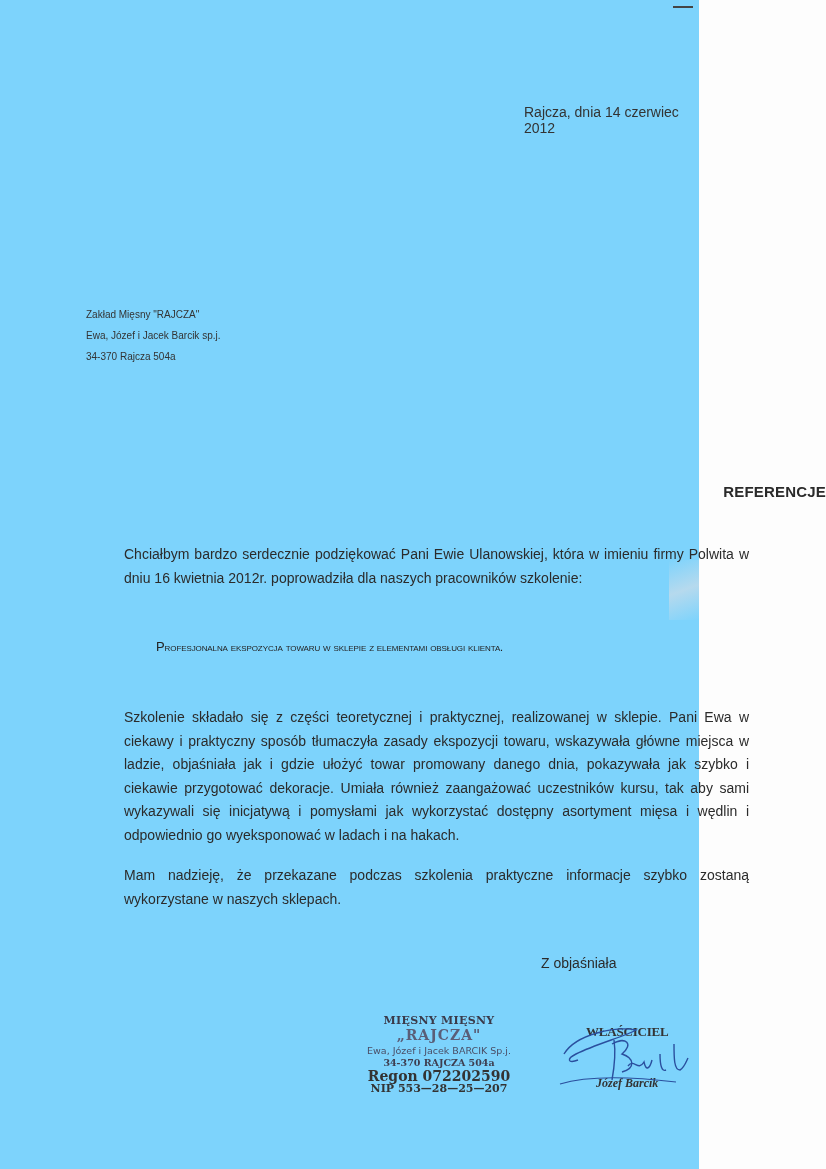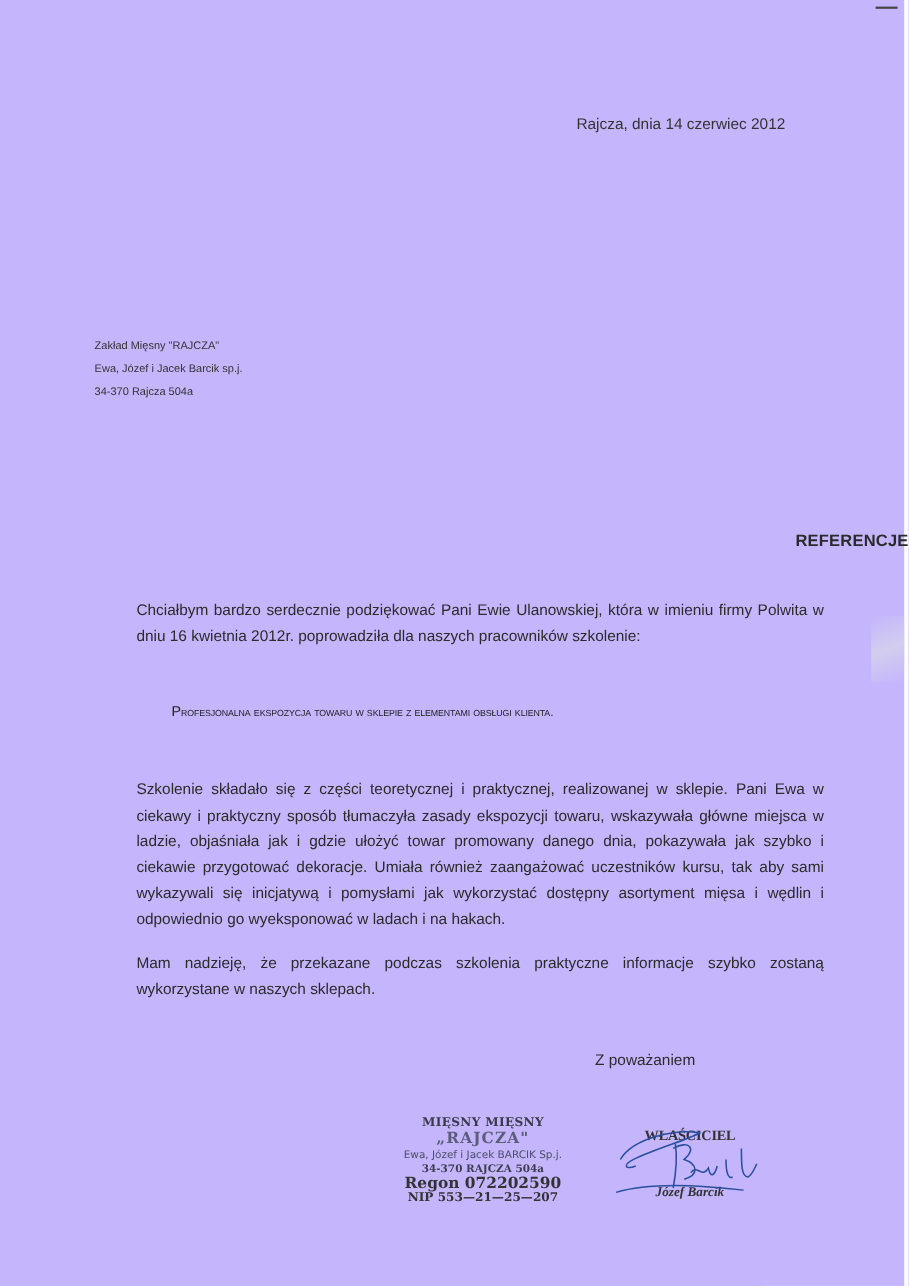--- a/index.html
+++ b/index.html
@@ -1,20 +1,20 @@
 <!DOCTYPE html>
 <html><head>
 <meta charset="utf-8">
 <style>
   html, body { margin:0; padding:0; }
   body {
     width:826px; height:1169px; background:#fdfdfd; position:relative; overflow:hidden;
     font-family:"Liberation Sans", "DejaVu Sans", sans-serif; color:#2a2a2a;
   }
-  .page { position:absolute; left:0; top:0; width:822px; height:1169px; background:#c4b5fd; }
+  .page { position:absolute; left:0; top:0; width:699px; height:1169px; background:#7dd3fc; }
   .scan-edge { position:absolute; right:6px; top:6px; width:20px; height:2px; background:#444; }
   .scan-fold { position:absolute; right:0; top:560px; width:30px; height:60px;
     background:linear-gradient(160deg, rgba(230,232,236,0) 0%, rgba(220,222,228,0.6) 50%, rgba(240,242,245,0) 100%); }
   .date { position:absolute; left:524px; top:104px; font-size:14px; color:#333; }
   .logo { position:absolute; left:78px; top:158px; width:136px; height:104px; }
   .company { position:absolute; left:86px; top:304px; font-size:10px; line-height:21px; color:#333; }
   .title { position:absolute; left:0; width:826px; top:483px; text-align:right; font-weight:bold; font-size:15px; color:#2a2a2a; letter-spacing:0.2px; }
   .para { position:absolute; left:80px; width:625px; font-size:14px; line-height:23.5px; color:#2b2b2b; text-align:justify; text-align-last:left;margin-left:44px; }
   .p1 { top:543px; }
   .topic { position:absolute; left:156px; top:639px; font-weight:normal; font-size:11px; color:#222; letter-spacing:-0.1px; font-variant:small-caps; }
@@ -53,28 +53,28 @@
   <div class="title">REFERENCJE</div>
 
   <div class="para p1">Chciałbym bardzo serdecznie podziękować Pani  Ewie Ulanowskiej, która w imieniu firmy Polwita w dniu 16 kwietnia 2012r. poprowadziła dla naszych pracowników szkolenie:</div>
 
   <div class="topic"><span class="cap">P</span><span>rofesjonalna ekspozycja towaru w sklepie z elementami obsługi klienta.</span></div>
 
   <div class="para p2">Szkolenie składało się z części teoretycznej i praktycznej, realizowanej w sklepie. Pani Ewa w ciekawy i praktyczny sposób tłumaczyła zasady ekspozycji towaru, wskazywała główne miejsca w ladzie, objaśniała jak i gdzie ułożyć towar promowany danego dnia, pokazywała jak szybko i ciekawie przygotować dekoracje. Umiała również zaangażować uczestników kursu, tak aby sami wykazywali się inicjatywą i pomysłami jak wykorzystać dostępny asortyment mięsa i wędlin i odpowiednio go wyeksponować w ladach i na hakach.</div>
 
   <div class="para p3">Mam nadzieję, że przekazane podczas szkolenia praktyczne informacje szybko zostaną wykorzystane w naszych sklepach.</div>
 
-  <div class="closing">Z poważaniem</div>
+  <div class="closing">Z objaśniała</div>
 
   <div class="stamp">
     <div class="l1"><span>MIĘSNY MIĘSNY </span><span class="q">„RAJCZA"</span></div>
     <div class="l2">Ewa, Józef i Jacek BARCIK Sp.j.</div>
     <div class="l3">34-370 RAJCZA 504a</div>
     <div class="l4">Regon  072202590</div>
-    <div class="l5">NIP  553—21—25—207</div>
+    <div class="l5">NIP  553—28—25—207</div>
   </div>
 
   <div class="owner">
     <div class="t1">WŁAŚCICIEL</div>
     <div class="t2">Józef Barcik</div>
     <svg width="150" height="80" viewBox="0 0 150 80">
       <path d="M8,40 C20,20 60,12 80,16 C70,22 40,30 20,40 C10,45 12,50 22,46" fill="none" stroke="#2a4f9e" stroke-width="1.4"></path>
       <path d="M58,26 C60,40 58,55 56,66 M56,30 C70,22 78,30 66,40 C78,44 80,54 66,58" fill="none" stroke="#2a4f9e" stroke-width="1.4"></path>
       <path d="M72,52 C78,44 82,58 88,48 C90,58 94,54 96,46 M104,40 C104,52 106,58 110,56 M118,30 C118,44 118,56 124,56 C128,54 130,48 132,44" fill="none" stroke="#2a4f9e" stroke-width="1.4"></path>
       <path d="M4,70 C30,62 70,62 120,68" fill="none" stroke="#2a4f9e" stroke-width="1.2"></path>

